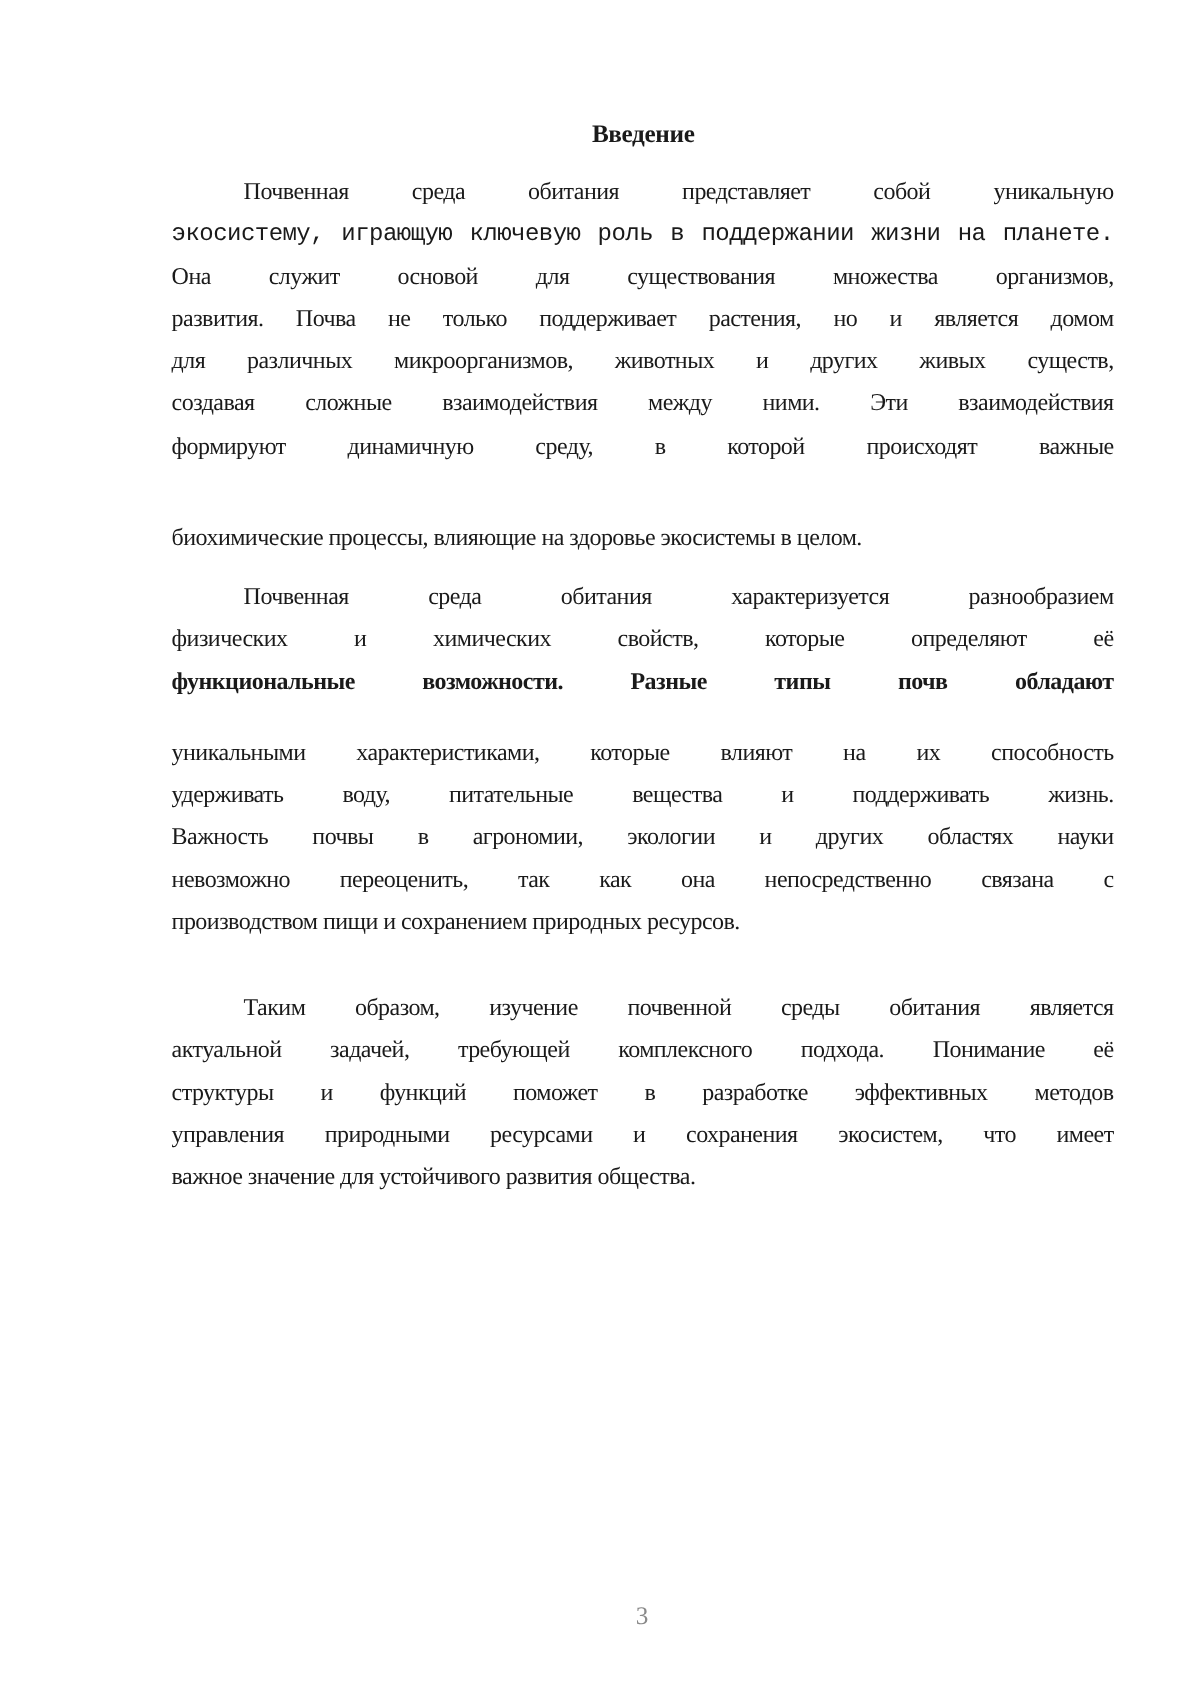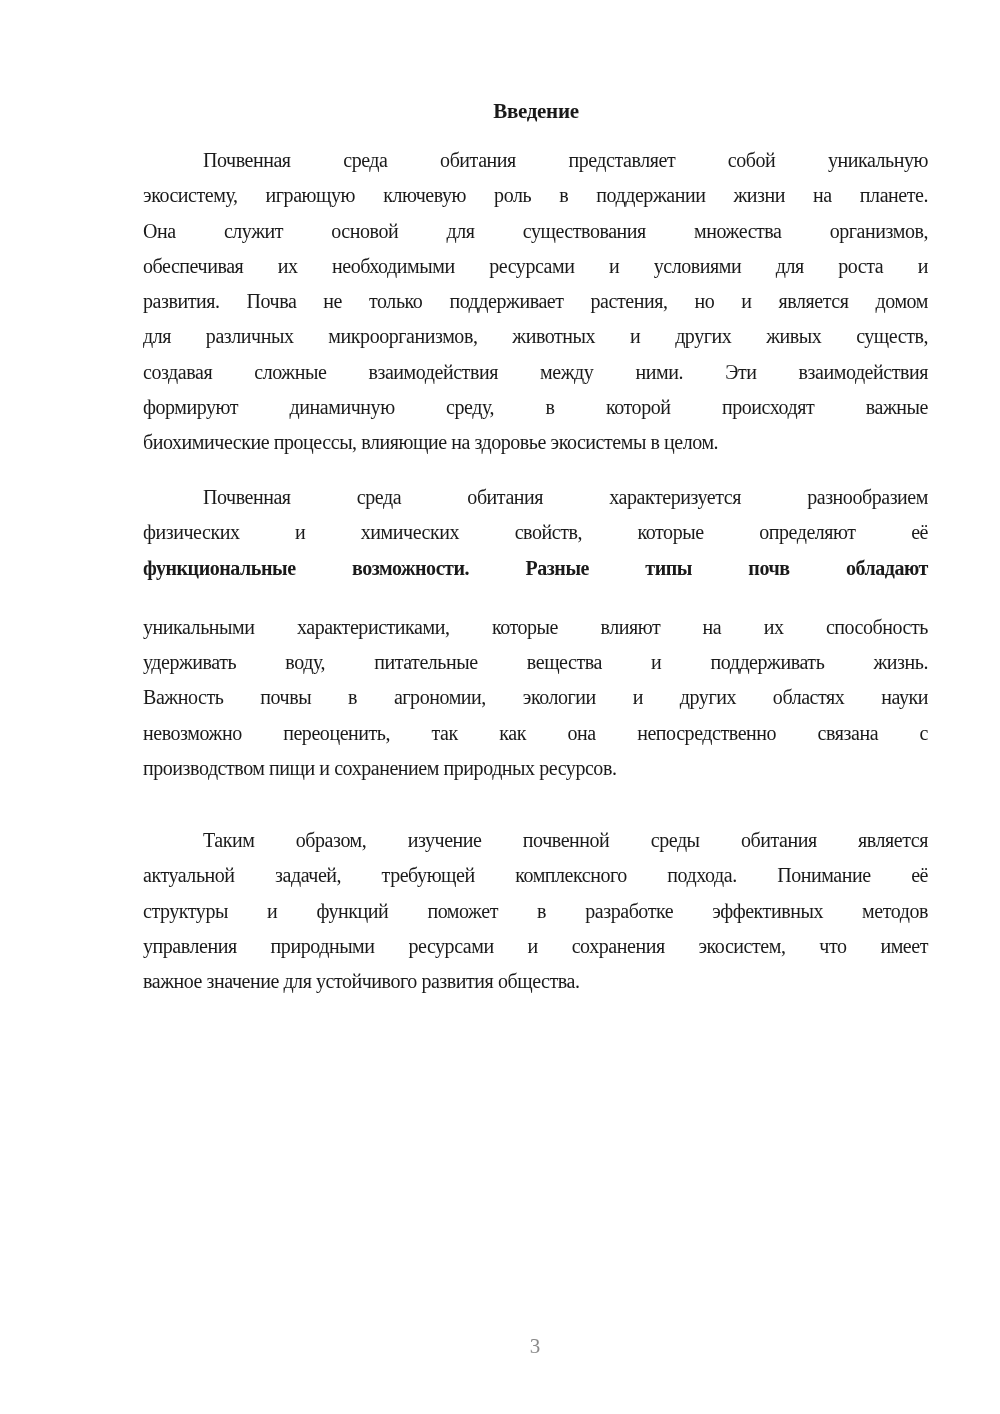--- a/index.html
+++ b/index.html
@@ -70,28 +70,27 @@
   </style>
 </head>
 <body>
 
 <div class="page">
 
   <div class="title">Введение</div>
 
   <div class="paragraph p1">
     <span class="line indent" style="white-space: normal;">Почвенная среда обитания представляет собой уникальную</span>
-    <span class="line" style="white-space: normal;">экосистему, играющую ключевую роль в поддержании жизни на планете.</span>
+    <span class="line" style="white-space: normal; font-family: Liberation Mono, monospace;">экосистему, играющую ключевую роль в поддержании жизни на планете.</span>
     <span class="line" style="white-space: normal;">Она служит основой для существования множества организмов,</span>
-    <span class="line" style="white-space: normal;">обеспечивая их необходимыми ресурсами и условиями для роста и</span>
     <span class="line" style="white-space: normal;">развития. Почва не только поддерживает растения, но и является домом</span>
     <span class="line" style="white-space: normal;">для различных микроорганизмов, животных и других живых существ,</span>
     <span class="line" style="white-space: normal; font-family: Liberation Serif, serif;">создавая сложные взаимодействия между ними. Эти взаимодействия</span>
     <span class="line" style="white-space: normal;">формируют динамичную среду, в которой происходят важные</span>
-    <span class="line last" style="white-space: normal;">биохимические процессы, влияющие на здоровье экосистемы в целом.</span>
+    <span class="line last" style="white-space: normal; margin-top: 41px;">биохимические процессы, влияющие на здоровье экосистемы в целом.</span>
   </div>
 
   <div class="paragraph p2">
     <span class="line indent" style="white-space: normal;">Почвенная среда обитания характеризуется разнообразием</span>
     <span class="line" style="white-space: normal;">физических и химических свойств, которые определяют её</span>
     <span class="line" style="white-space: normal; font-weight: bold;">функциональные возможности. Разные типы почв обладают</span>
     <span class="line" style="white-space: normal; margin-top: 24px;">уникальными характеристиками, которые влияют на их способность</span>
     <span class="line" style="white-space: normal;">удерживать воду, питательные вещества и поддерживать жизнь.</span>
     <span class="line" style="white-space: normal;">Важность почвы в агрономии, экологии и других областях науки</span>
     <span class="line" style="white-space: normal;">невозможно переоценить, так как она непосредственно связана с</span>

